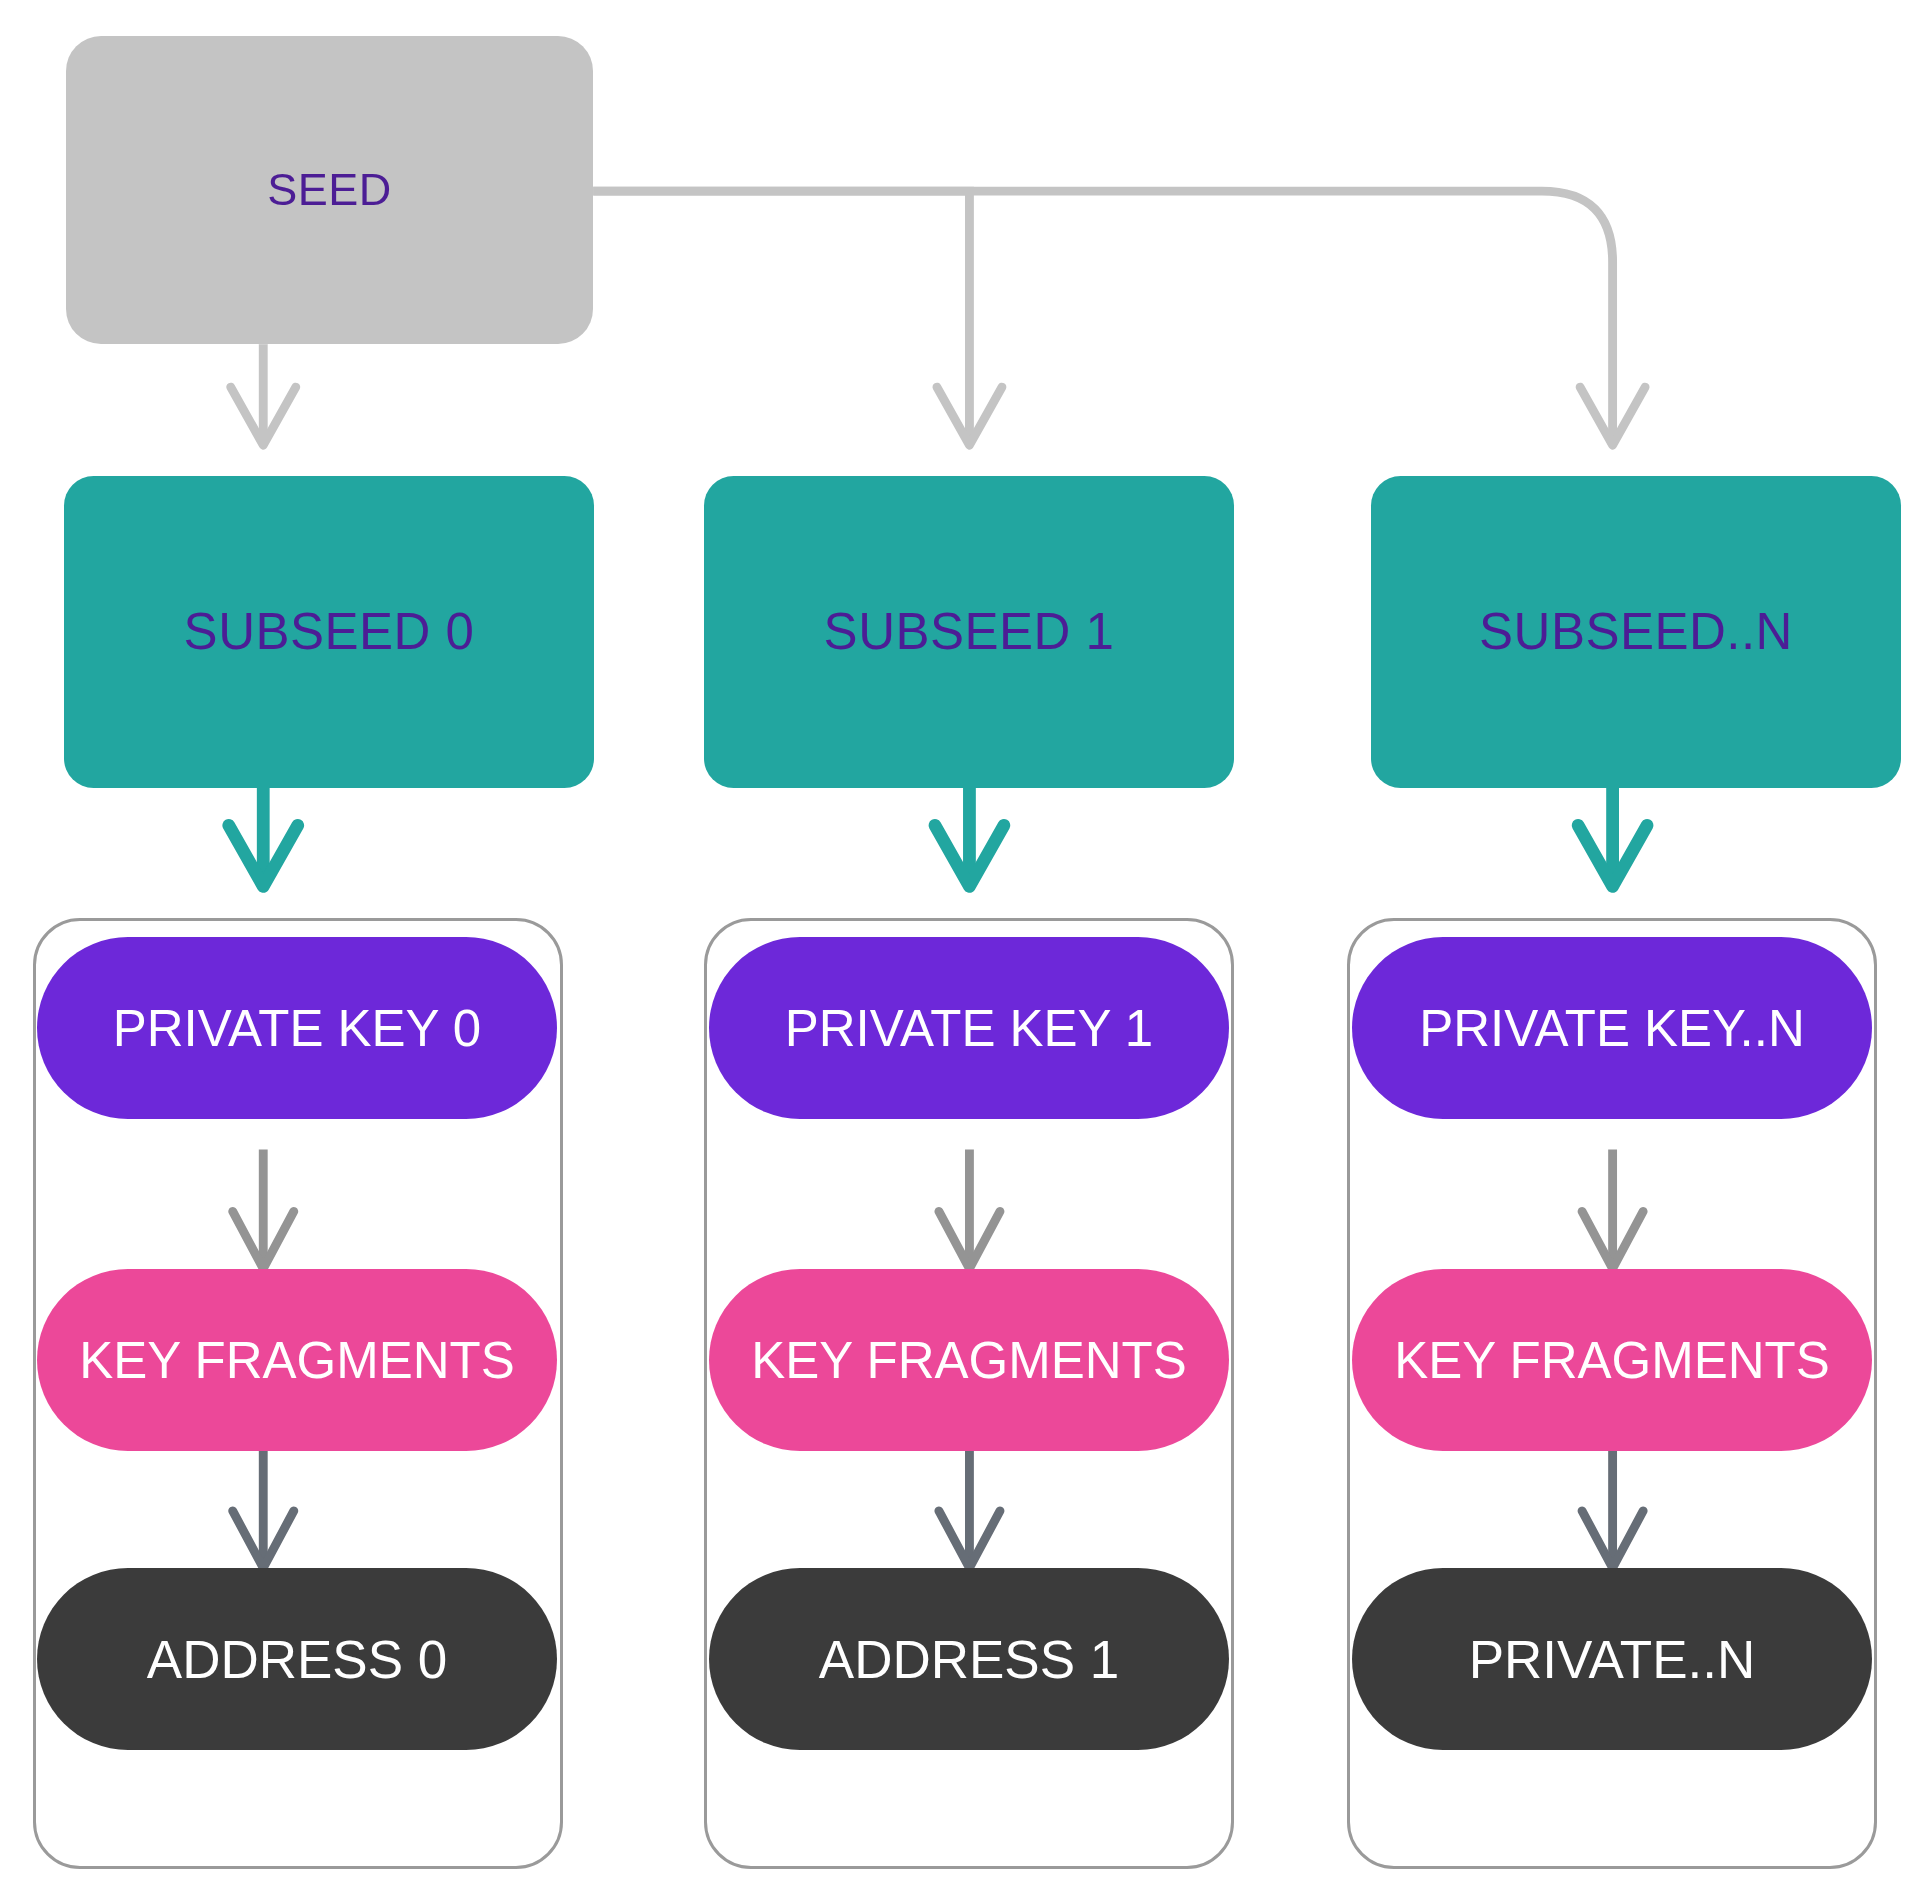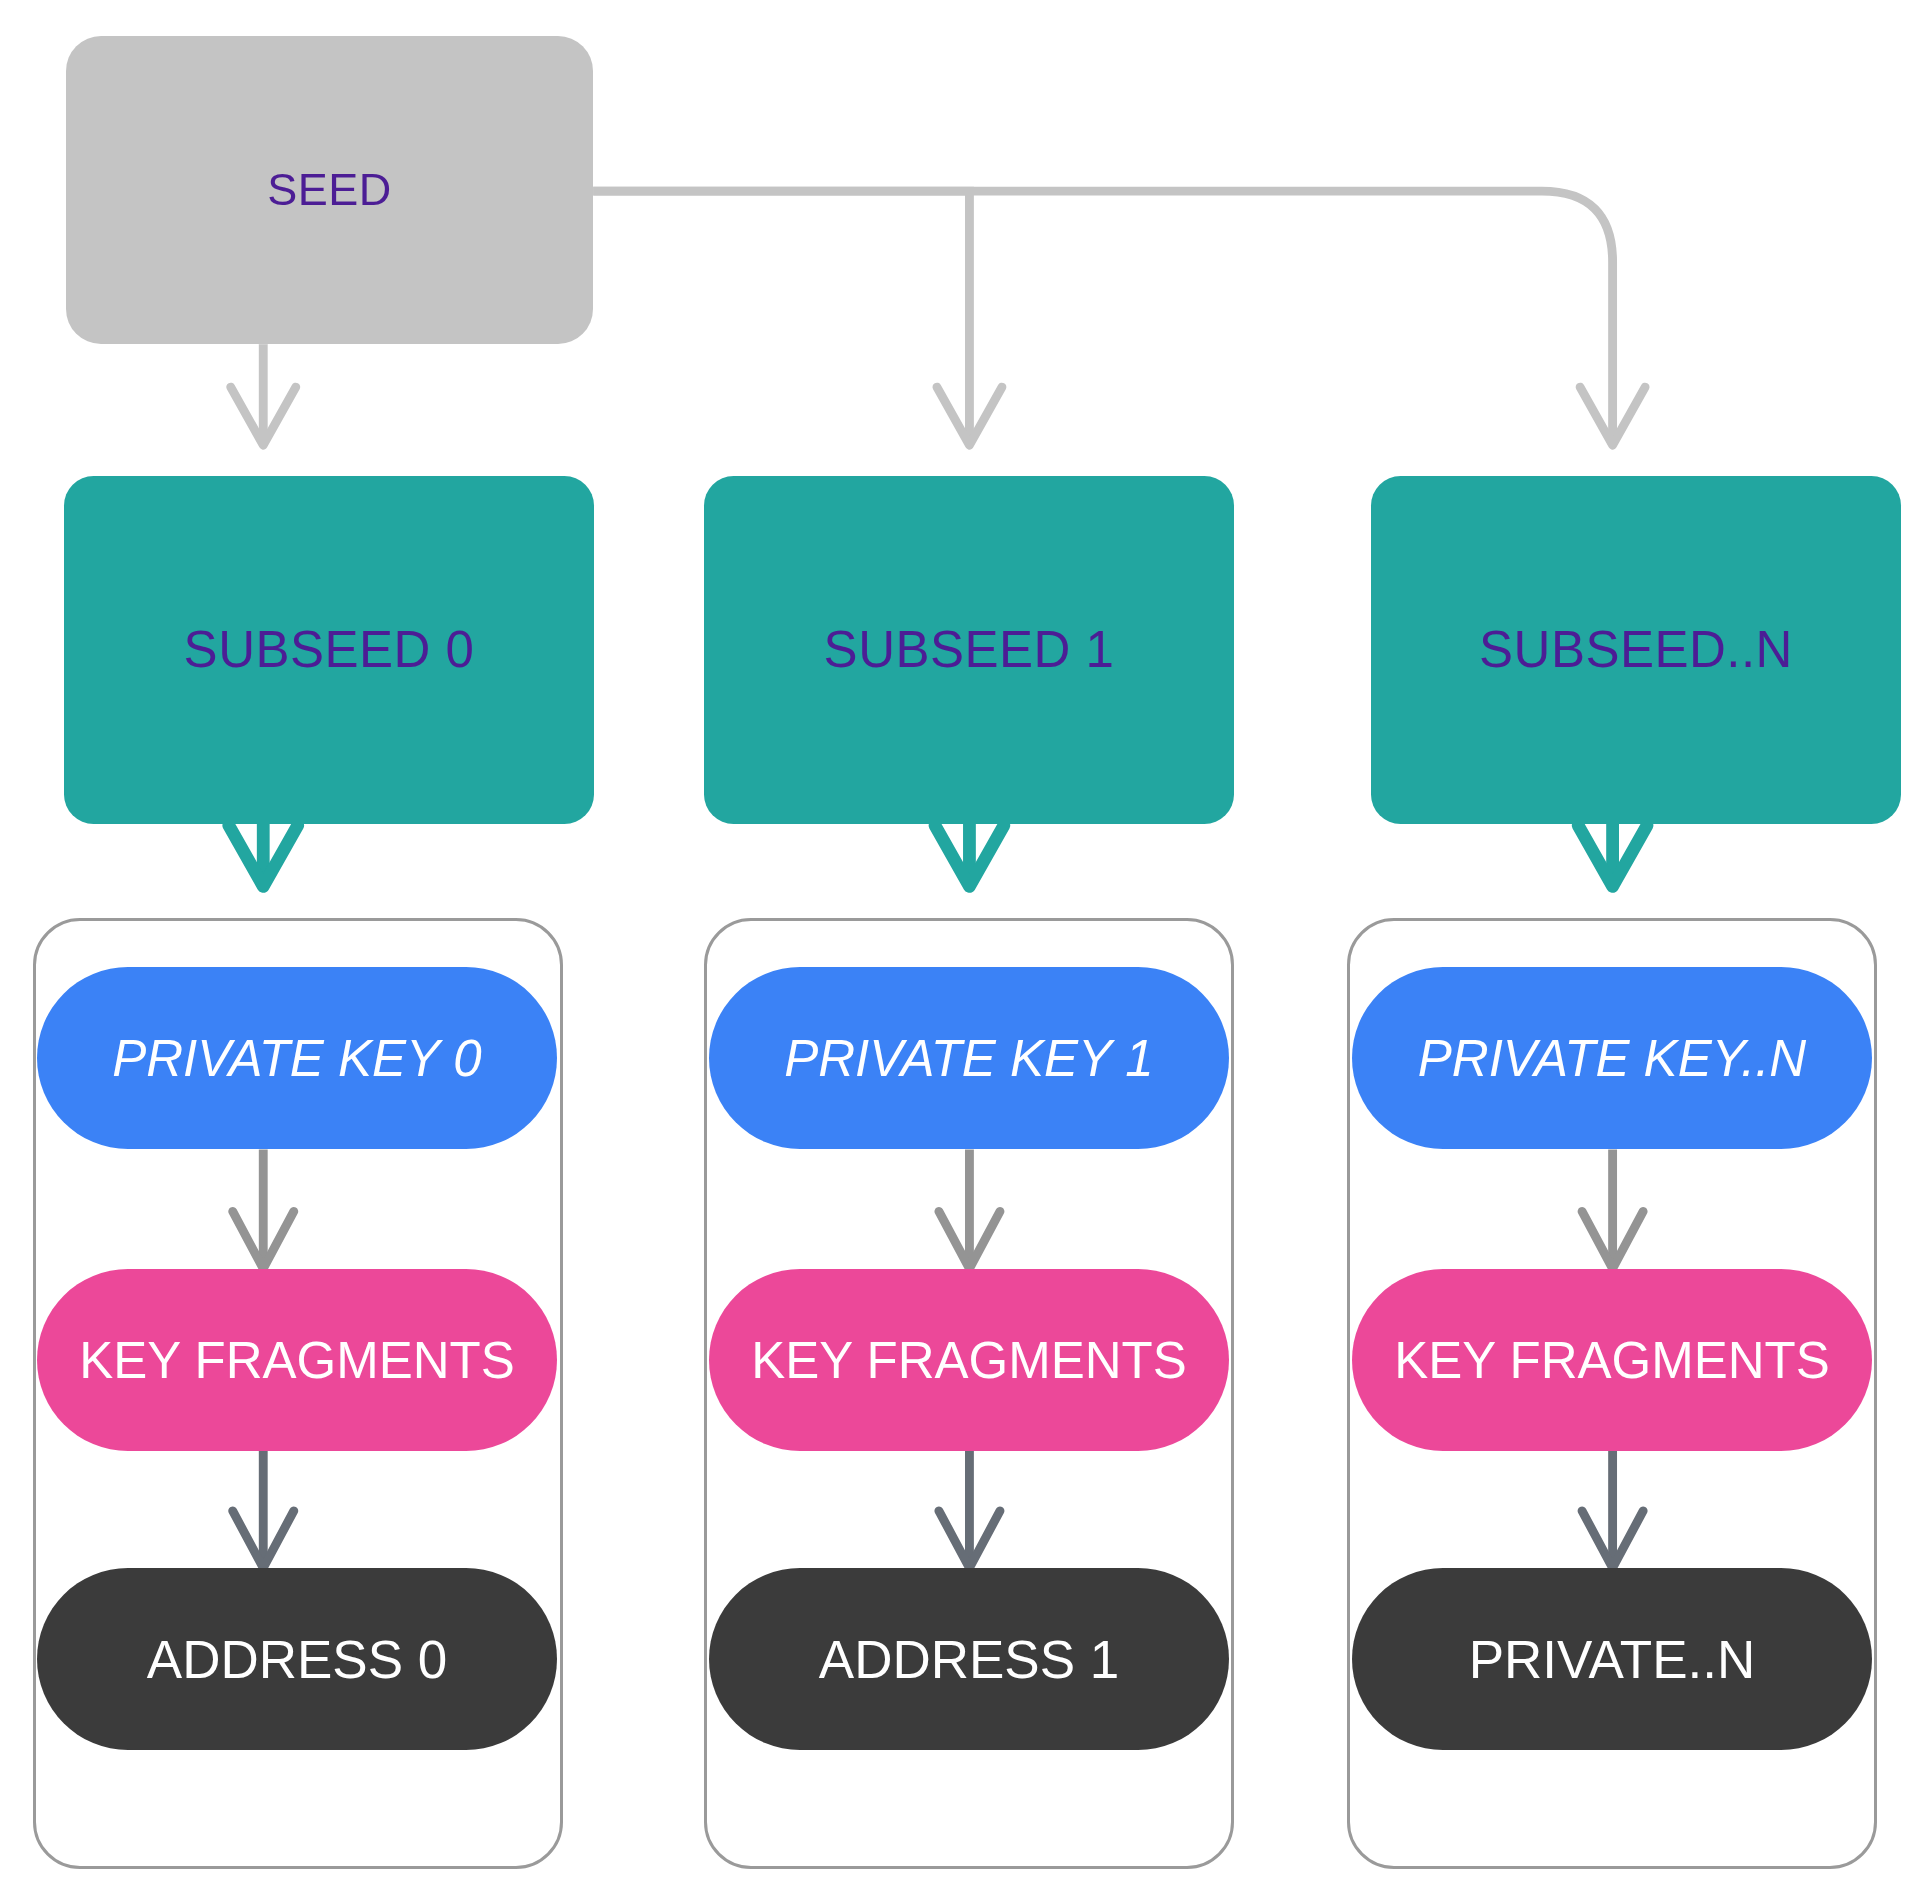--- a/index.html
+++ b/index.html
@@ -47,21 +47,21 @@
     background: #c4c4c4;
     border-radius: 35px;
     font-size: 45px;
     letter-spacing: 0.5px;
   }
 
   
   .subseed-box {
     top: 476px;
     width: 530px;
-    height: 348px;
+    height: 312px;
     background: #22a6a0;
     border-radius: 29.6px;
     font-size: 51px;
     letter-spacing: 0.5px;
   }
 
   
   .group-box {
     position: absolute;
     top: 918px;
@@ -82,23 +82,22 @@
     box-sizing: border-box;
     color: #ffffff;
     white-space: nowrap;
     text-align: center;
     width: 520px;
     height: 182px;
     border-radius: 93px;
     font-size: 51px;
   }
   .pill-private {
-    top: 967px;
-    background: #3b82f6;
-    font-style: italic;
+    top: 937px;
+    background: #6d28d9;
   }
   .pill-fragments {
     top: 1269px;
     background: #ec4899;
   }
   .pill-address {
     top: 1568px;
     background: #3b3b3b;
     font-size: 53px;
   }

